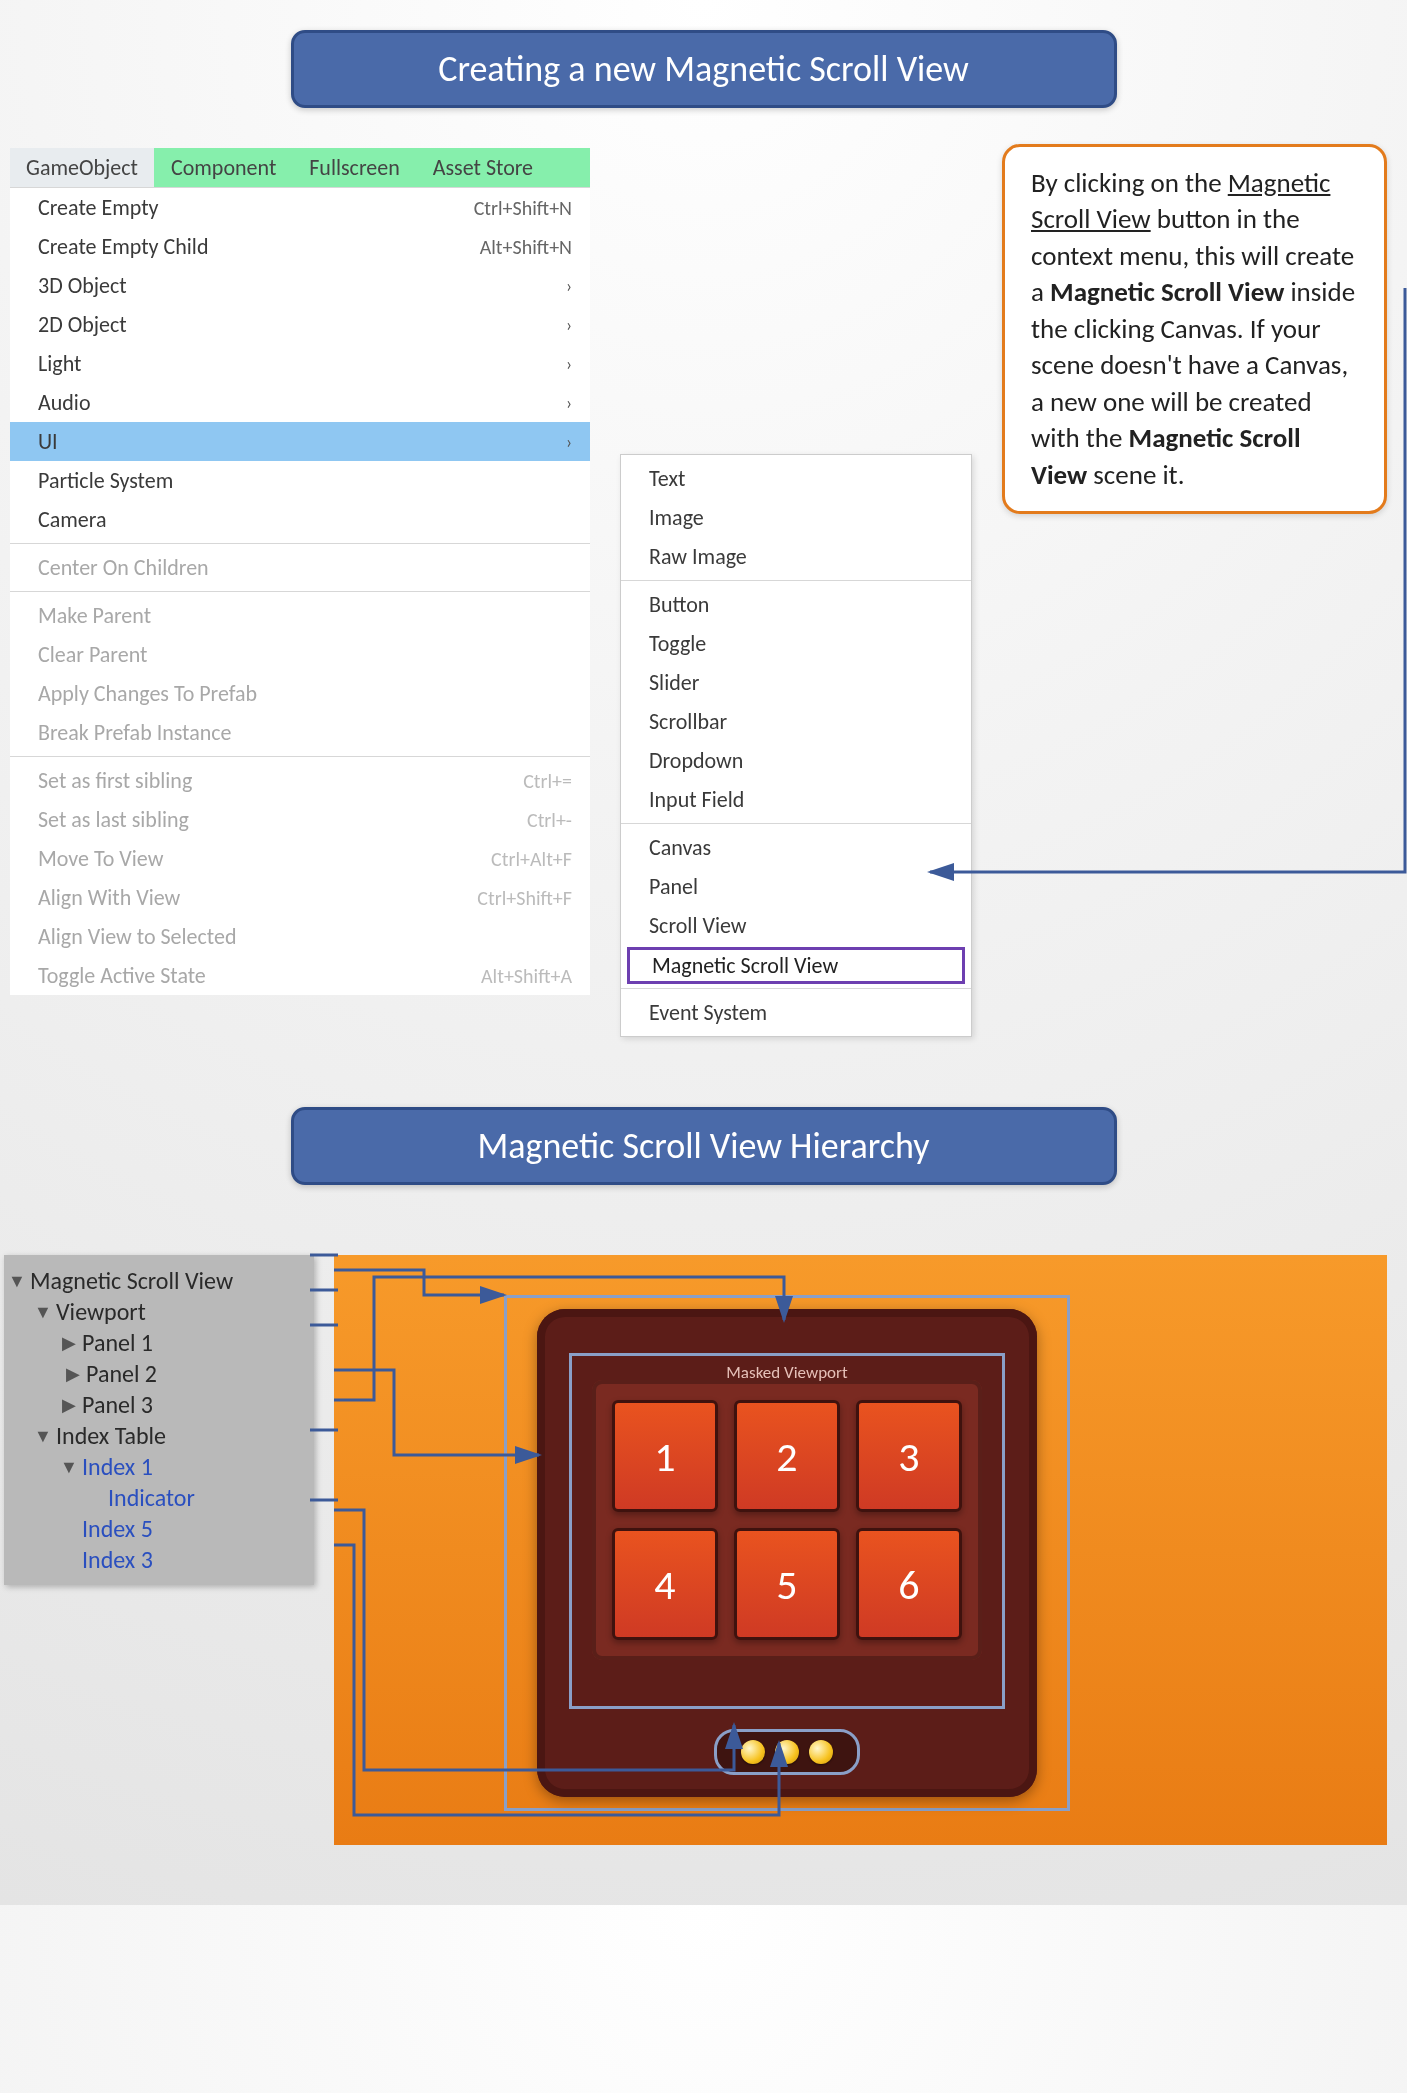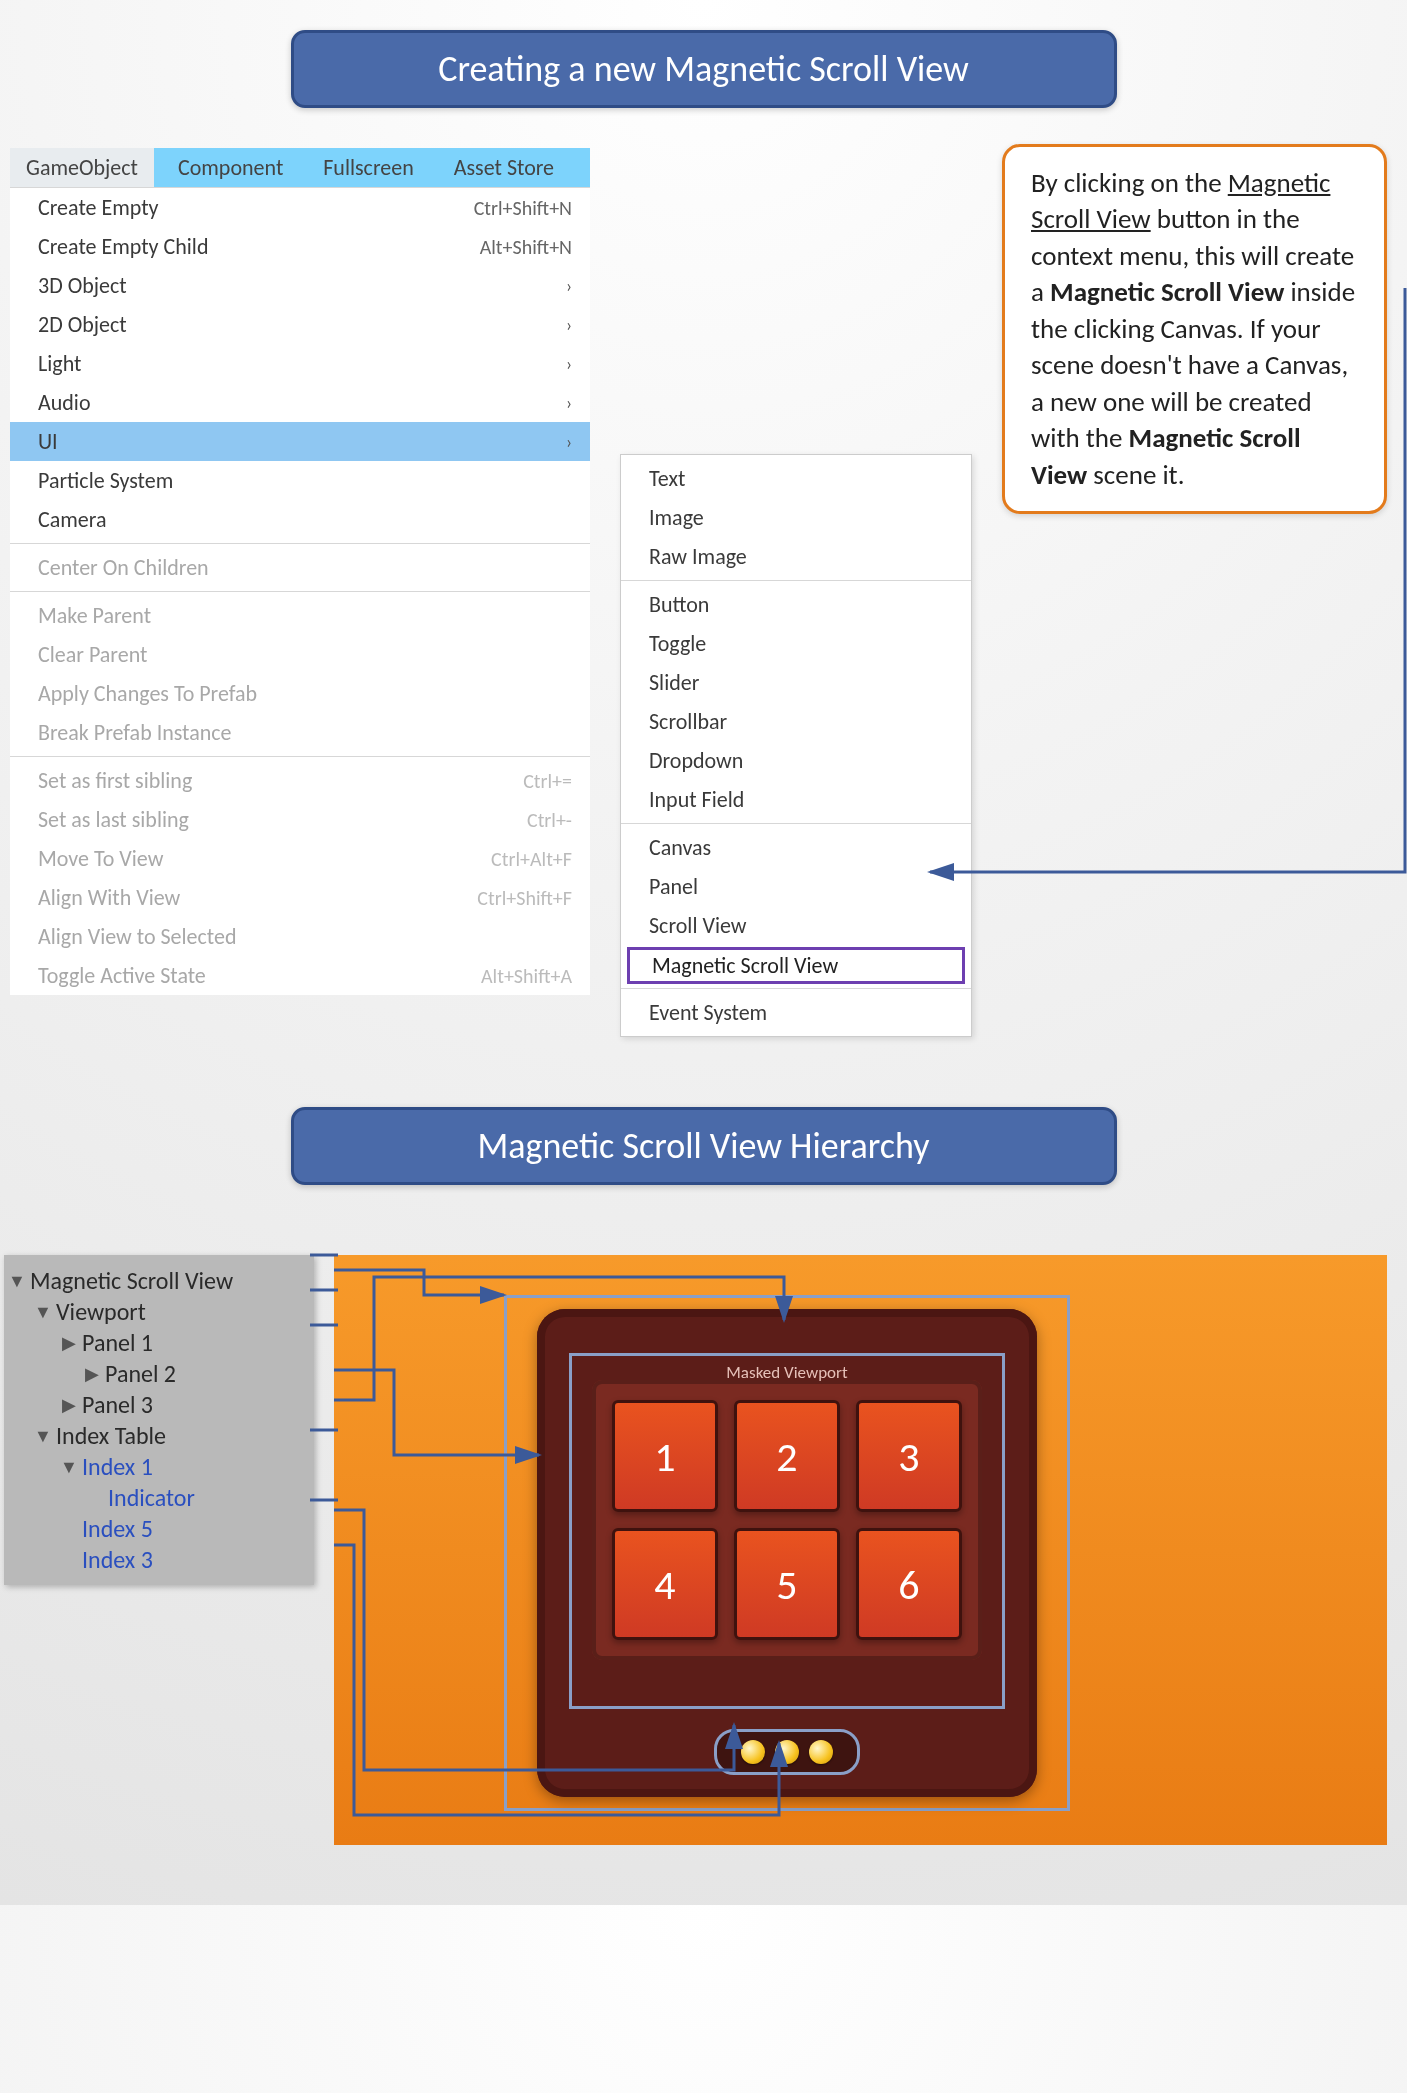--- a/index.html
+++ b/index.html
@@ -51,25 +51,25 @@
     padding:0 20px 0 10px;
   }
 
   
   .menu-block{
     width:580px;
     background:#fff;
   }
   .menubar{
     display:flex;
-    gap:8px;
+    gap:1px;
     font-size:22px;
     color:#444;
     border-bottom:1px solid var(--menu-border);
-    background:#7dd3fc;
+    background:#86efac;
   }
   .menubar span{
     padding:6px 16px;
   }
   .menubar .active{
     background:#e8ecef;
   }
   .menu{
     font-size:22px;
   }
@@ -405,21 +405,21 @@
         <span class="lbl">Magnetic Scroll View</span>
       </div>
       <div class="hrow" style="padding-left: 30px;">
         <span class="tri open"></span>
         <span class="lbl">Viewport</span>
       </div>
       <div class="hrow" style="padding-left: 56px;">
         <span class="tri closed"></span>
         <span class="lbl">Panel 1</span>
       </div>
-      <div class="hrow" style="padding-left: 79px; text-align: right;">
+      <div class="hrow" style="padding-left: 60px; text-align: right;">
         <span class="tri closed"></span>
         <span class="lbl">Panel 2</span>
       </div>
       <div class="hrow" style="padding-left: 56px;">
         <span class="tri closed"></span>
         <span class="lbl">Panel 3</span>
       </div>
       <div class="hrow" style="padding-left: 30px;">
         <span class="tri open"></span>
         <span class="lbl">Index Table</span>

